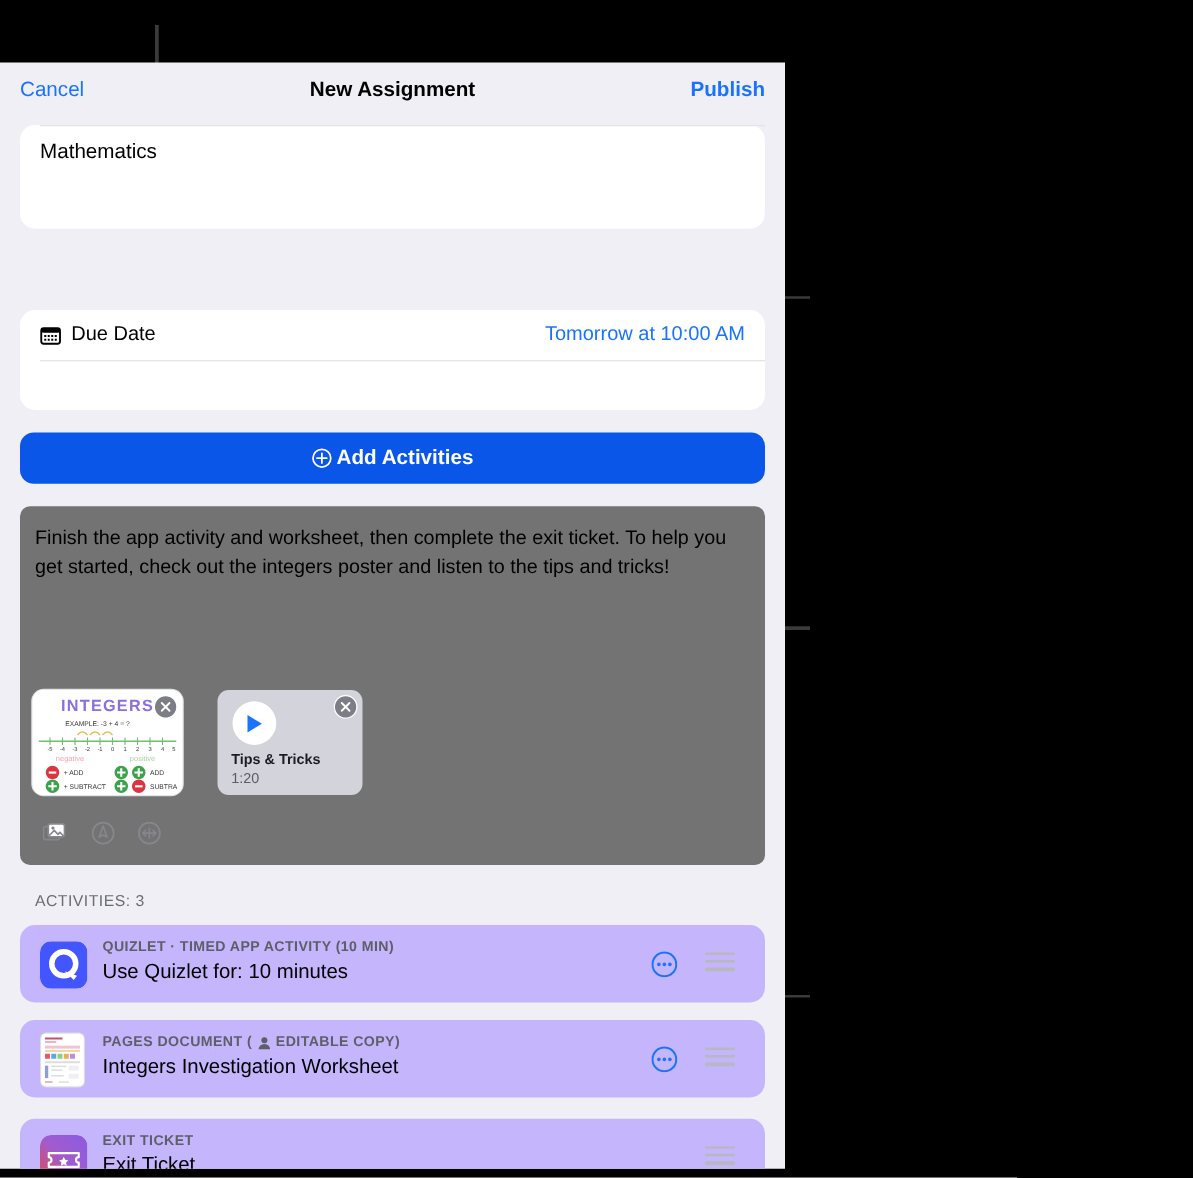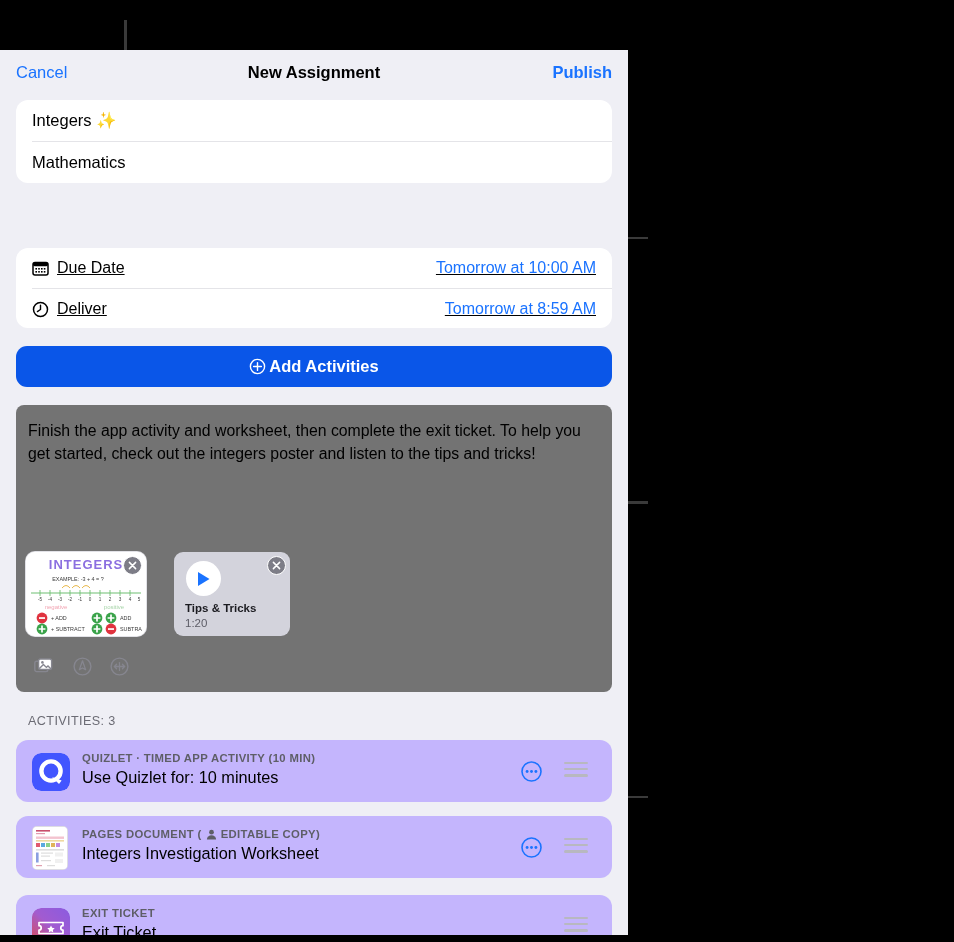--- a/index.html
+++ b/index.html
@@ -20,21 +20,21 @@
   .nav-title{position:absolute;left:0;right:0;top:13px;text-align:center;font-size:16.5px;font-weight:bold;color:#000;}
   .nav-publish{position:absolute;right:16px;top:13px;font-size:16.5px;font-weight:bold;color:#1a73ff;cursor:pointer;}
 
   
   .titlecard{position:absolute;left:16px;top:50px;width:596px;height:83px;background:#fff;border-radius:12px;}
   .titlecard .line{height:41px;display:flex;align-items:center;padding:0 16px;font-size:16.5px;}
   .titlecard .sep{height:1px;background:#E4E4E8;margin-left:16px;}
 
   
   .datecard{position:absolute;left:16px;top:198px;width:596px;height:80px;background:#fff;border-radius:12px;}
-  .drow{height:40px;display:flex;align-items:center;padding:0 16px;font-size:16px;text-decoration:underline;}
+  .drow{height:40px;display:flex;align-items:center;padding:0 16px;font-size:16px;}
   .drow .lbl{display:flex;align-items:center;gap:8px;}
   .drow .val{margin-left:auto;color:#1a73ff;font-size:16px;}
   .dsep{height:1px;background:#E4E4E8;margin-left:16px;}
   .gicon{width:17px;height:17px;display:inline-block;}
 
   
   .addbtn{position:absolute;left:16px;top:296px;width:596px;height:41px;background:#0a56E8;
     border-radius:11px;display:flex;align-items:center;justify-content:center;gap:3px;cursor:pointer;font-weight:bold;}
   .addbtn .lbl{color:#fff;font-size:16.5px;}
 
@@ -95,21 +95,20 @@
 
 <div class="screen">
 
   <div class="navbar">
     <div class="nav-cancel">Cancel</div>
     <div class="nav-title">New Assignment</div>
     <div class="nav-publish">Publish</div>
   </div>
 
   <div class="titlecard">
-    <div class="line">Integers ✨</div>
     <div class="sep"></div>
     <div class="line">Mathematics</div>
   </div>
 
   <div class="datecard">
     <div class="drow">
       <span class="lbl">
         <span class="gicon">
           <svg width="17" height="17" viewBox="0 0 17 17">
             <rect x="1" y="2.6" width="15" height="12.4" rx="2" fill="none" stroke="#000" stroke-width="1.5"></rect>
@@ -124,32 +123,20 @@
               <rect x="9" y="11" width="1.6" height="1.6"></rect>
                 <rect x="11.8" y="11" width="1.6" height="1.6"></rect>
             </g>
           </svg>
         </span>
         <span>Due Date</span>
       </span>
       <span class="val">Tomorrow at 10:00 AM</span>
     </div>
     <div class="dsep"></div>
-    <div class="drow">
-      <span class="lbl">
-        <span class="gicon">
-          <svg width="17" height="17" viewBox="0 0 17 17">
-            <circle cx="8.5" cy="8.5" r="7" fill="none" stroke="#000" stroke-width="1.5"></circle>
-            <path d="M8.5 4.2 L8.5 8.5 L5.4 10.6" fill="none" stroke="#000" stroke-width="1.4" stroke-linecap="round"></path>
-          </svg>
-        </span>
-        <span>Deliver</span>
-      </span>
-      <span class="val">Tomorrow at 8:59 AM</span>
-    </div>
   </div>
 
   <div class="addbtn">
     <span style="display:flex;">
       <svg width="17" height="17" viewBox="0 0 17 17">
         <circle cx="8.5" cy="8.5" r="7.1" fill="none" stroke="#fff" stroke-width="1.4"></circle>
         <path d="M8.5 4.6 V12.4 M4.6 8.5 H12.4" stroke="#fff" stroke-width="1.4" stroke-linecap="round"></path>
       </svg>
     </span>
     <span class="lbl">Add Activities</span>

